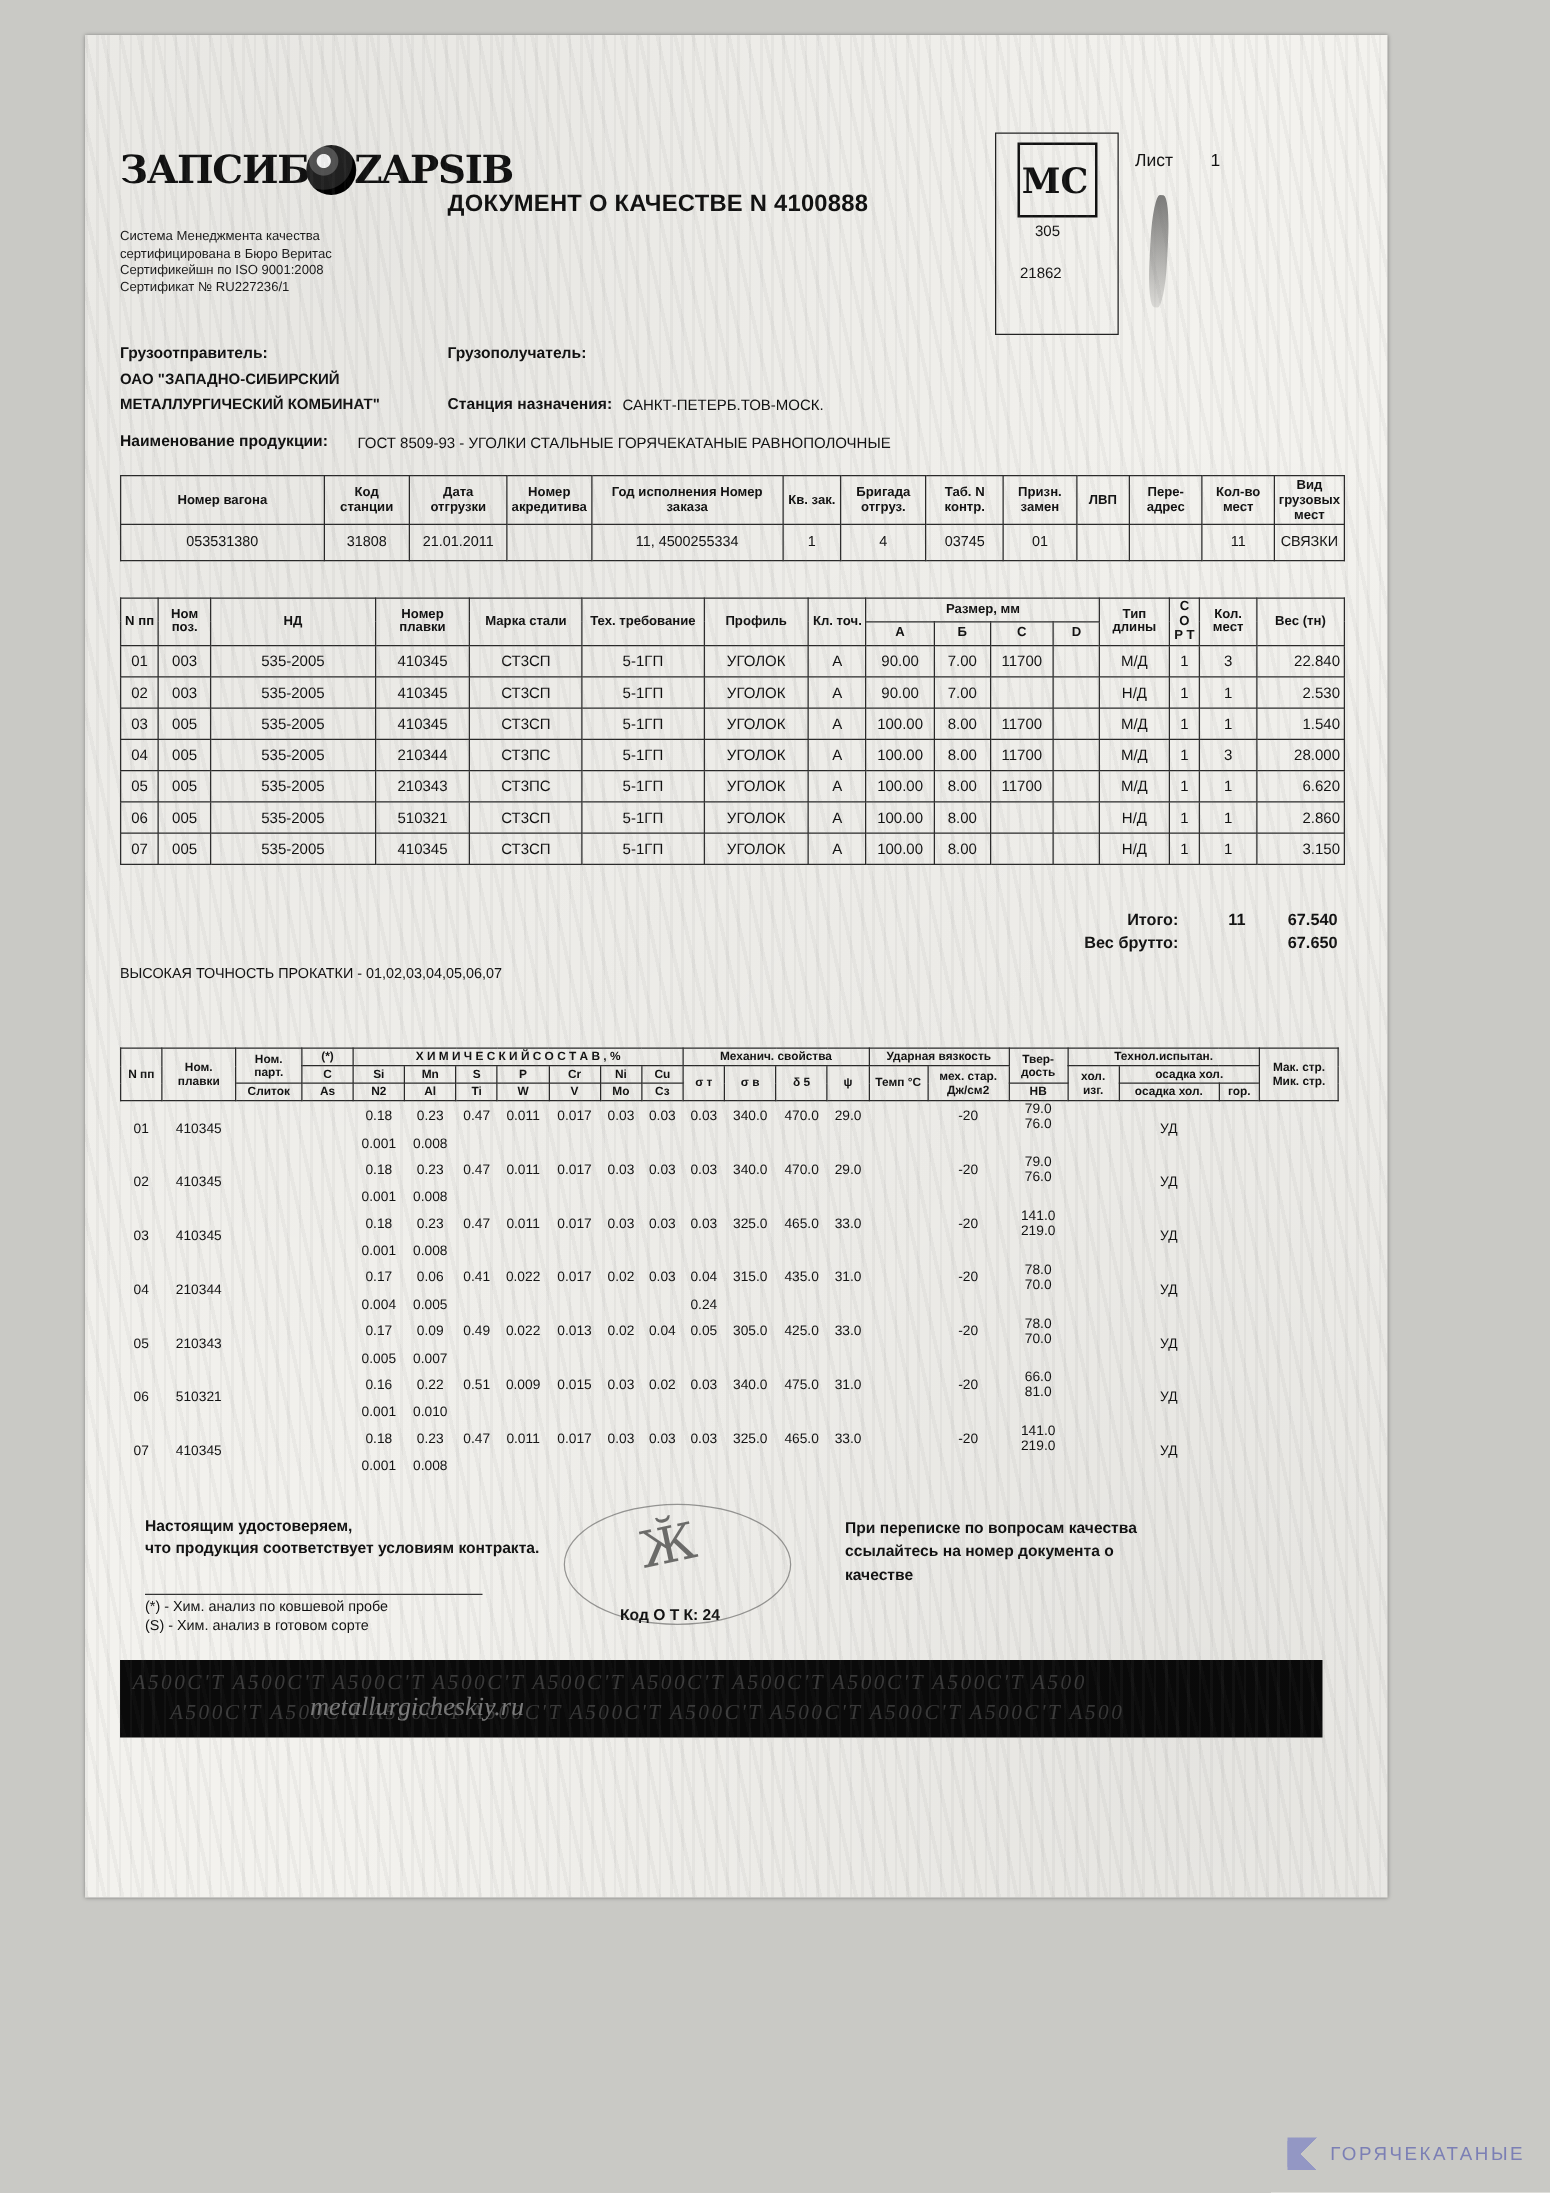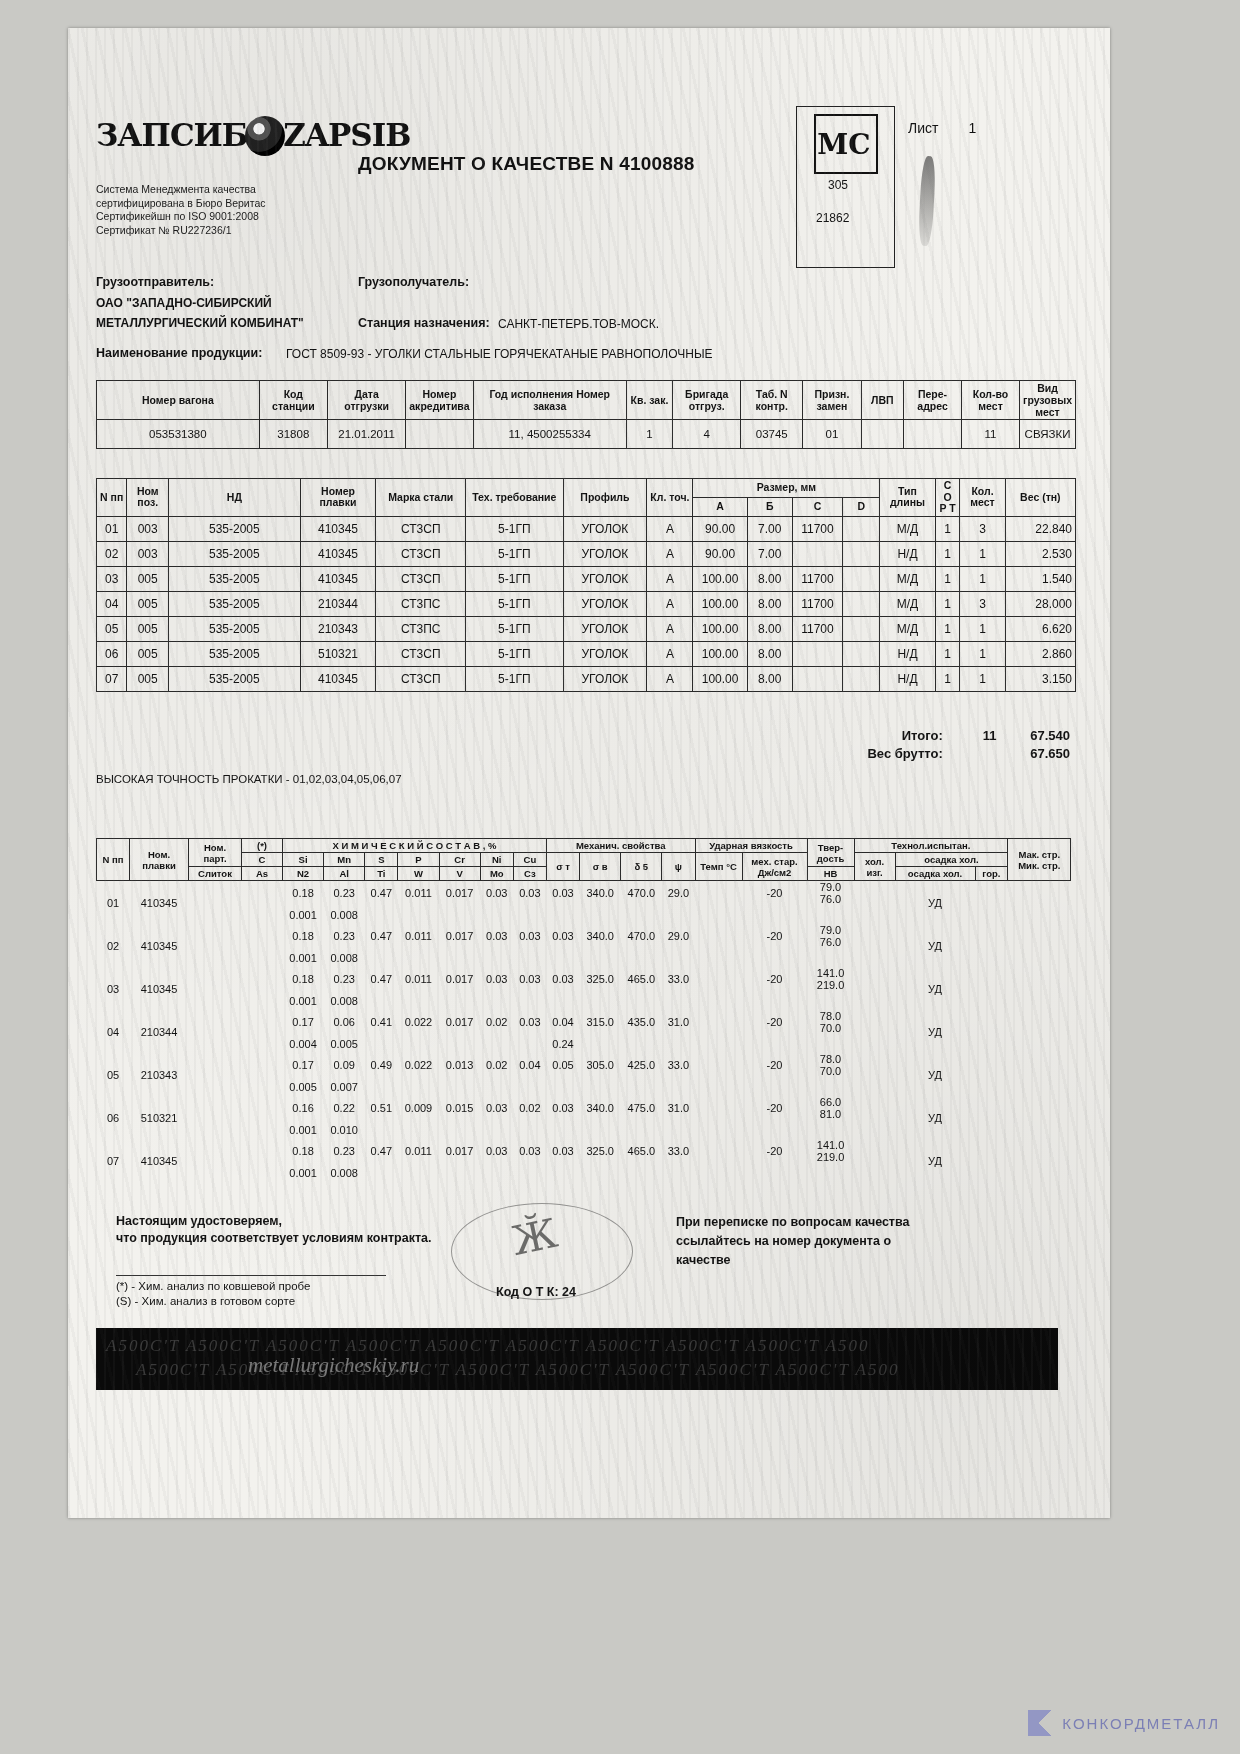--- a/index.html
+++ b/index.html
@@ -782,14 +782,14 @@
       <div class="wm">A500C'T  A500C'T  A500C'T  A500C'T  A500C'T  A500C'T  A500C'T  A500C'T  A500C'T  A500</div>
       <div class="wm wm2">A500C'T  A500C'T  A500C'T  A500C'T  A500C'T  A500C'T  A500C'T  A500C'T  A500C'T  A500</div>
     </div>
     <div class="sitewm">metallurgicheskiy.ru</div>
   </div>
   <div class="noise"></div>
 </div>
 
 <div class="brand">
   <span class="bm"></span>
-  <span>КОНКОРДМЕТАЛЛ</span>
+  <span>ГОРЯЧЕКАТАНЫЕ</span>
 </div>
 
 </body></html>

